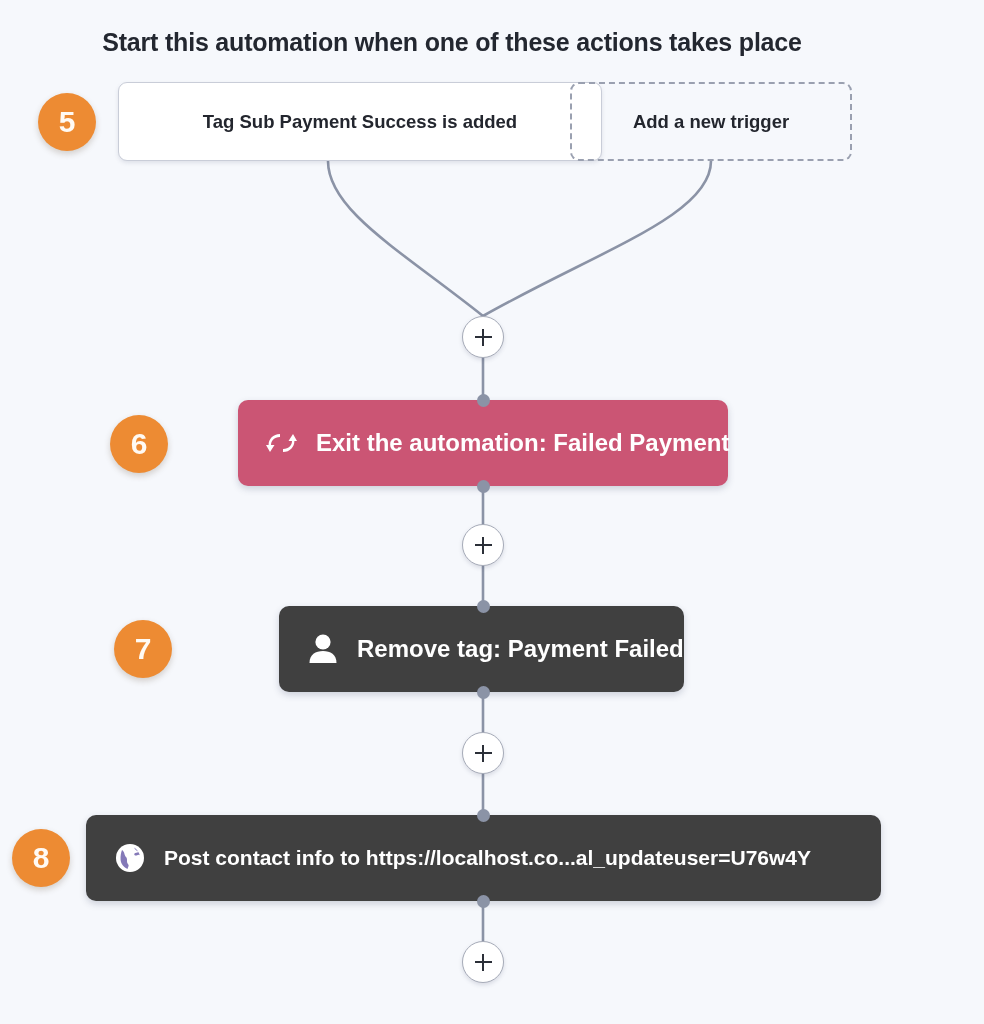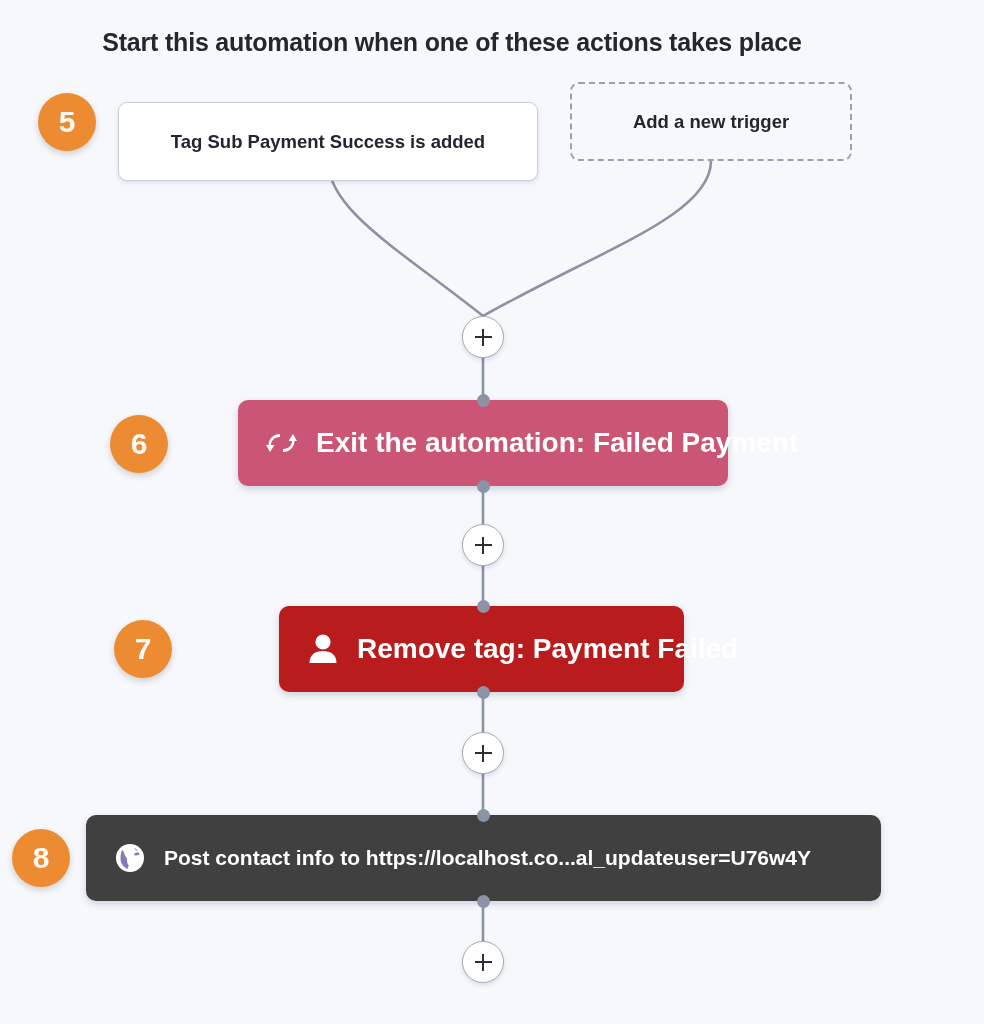--- a/index.html
+++ b/index.html
@@ -70,25 +70,24 @@
     border-radius: 9px;
     display: flex;
     align-items: center;
     justify-content: center;
     font-size: 18.5px;
     font-weight: bold;
     color: #23262e;
     z-index: 3;
   }
   #trigger-existing {
-    left: 118px; top: 82px; width: 420px;
+    left: 118px; top: 82px; width: 484px;
     background: #ffffff;
     border: 1px solid #c9cdd8;
     box-shadow: 0 2px 4px rgba(60,70,100,0.13);
-    margin-top: 20px;
   }
   #trigger-add {
     left: 570px; top: 82px; width: 282px;
     background: transparent;
     border: 2px dashed #9aa0b0;
     text-align: center;
   }
 
   
   .node {
@@ -102,28 +101,28 @@
   }
   .node .node-icon {
     width: 56px;
     display: flex;
     align-items: center;
     justify-content: center;
     flex: none;
     margin-left: 16px;
   }
   .node .node-label {
-    font-size: 28px;
+    font-size: 24px;
     font-weight: bold;
     color: #ffffff;
     white-space: nowrap;
     margin-left: 6px;
   }
   #node-exit   { left: 238px; top: 400px; width: 490px; background: #cb5574; }
-  #node-tag    { left: 279px; top: 606px; width: 405px; background: #b91c1c; }
+  #node-tag    { left: 279px; top: 606px; width: 405px; background: #404040; }
   #node-post   { left: 86px;  top: 815px; width: 795px; background: #404040; }
 
   #node-post .node-label { font-size: 21px; }
 
   
   .plus {
     position: absolute;
     width: 42px;
     height: 42px;
     border-radius: 50%;

